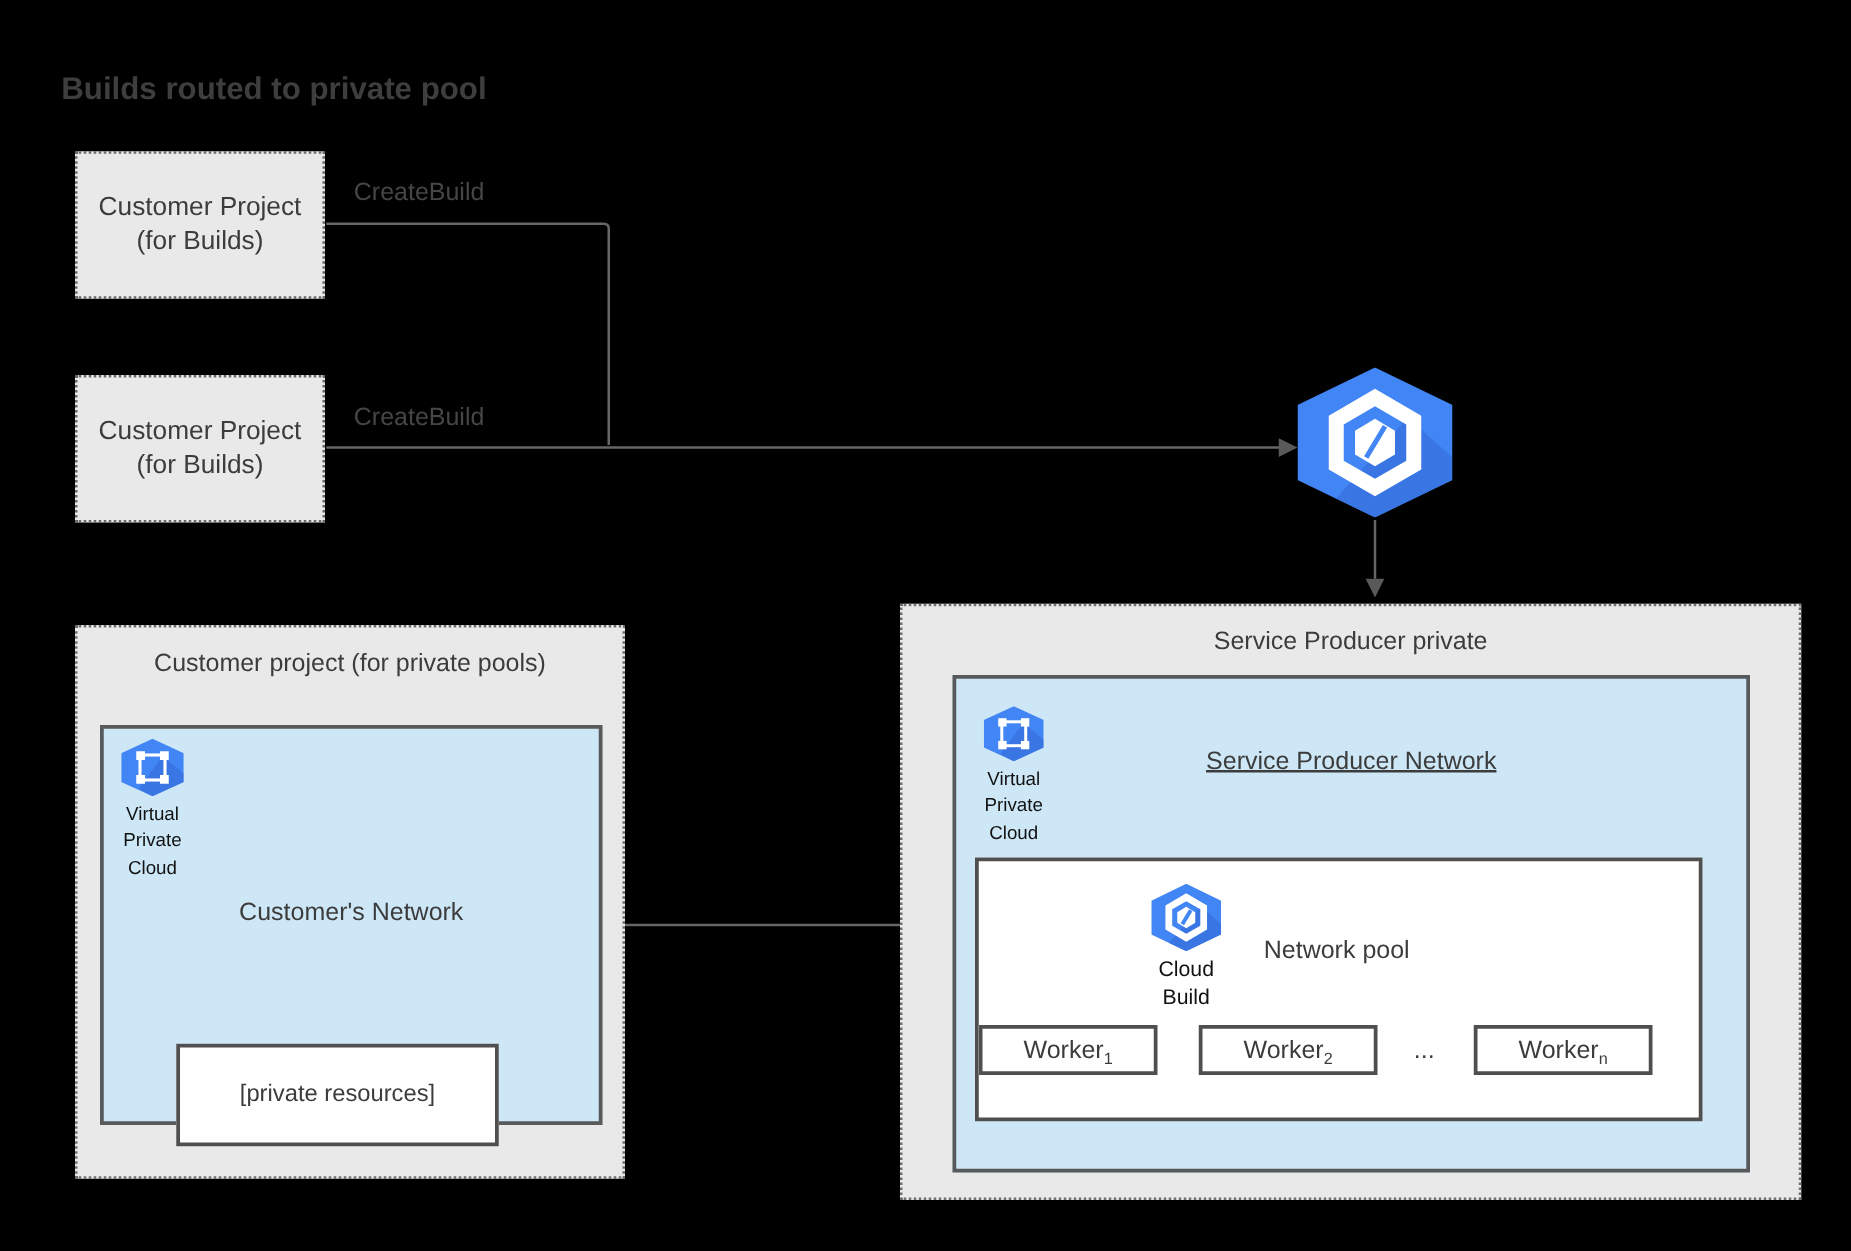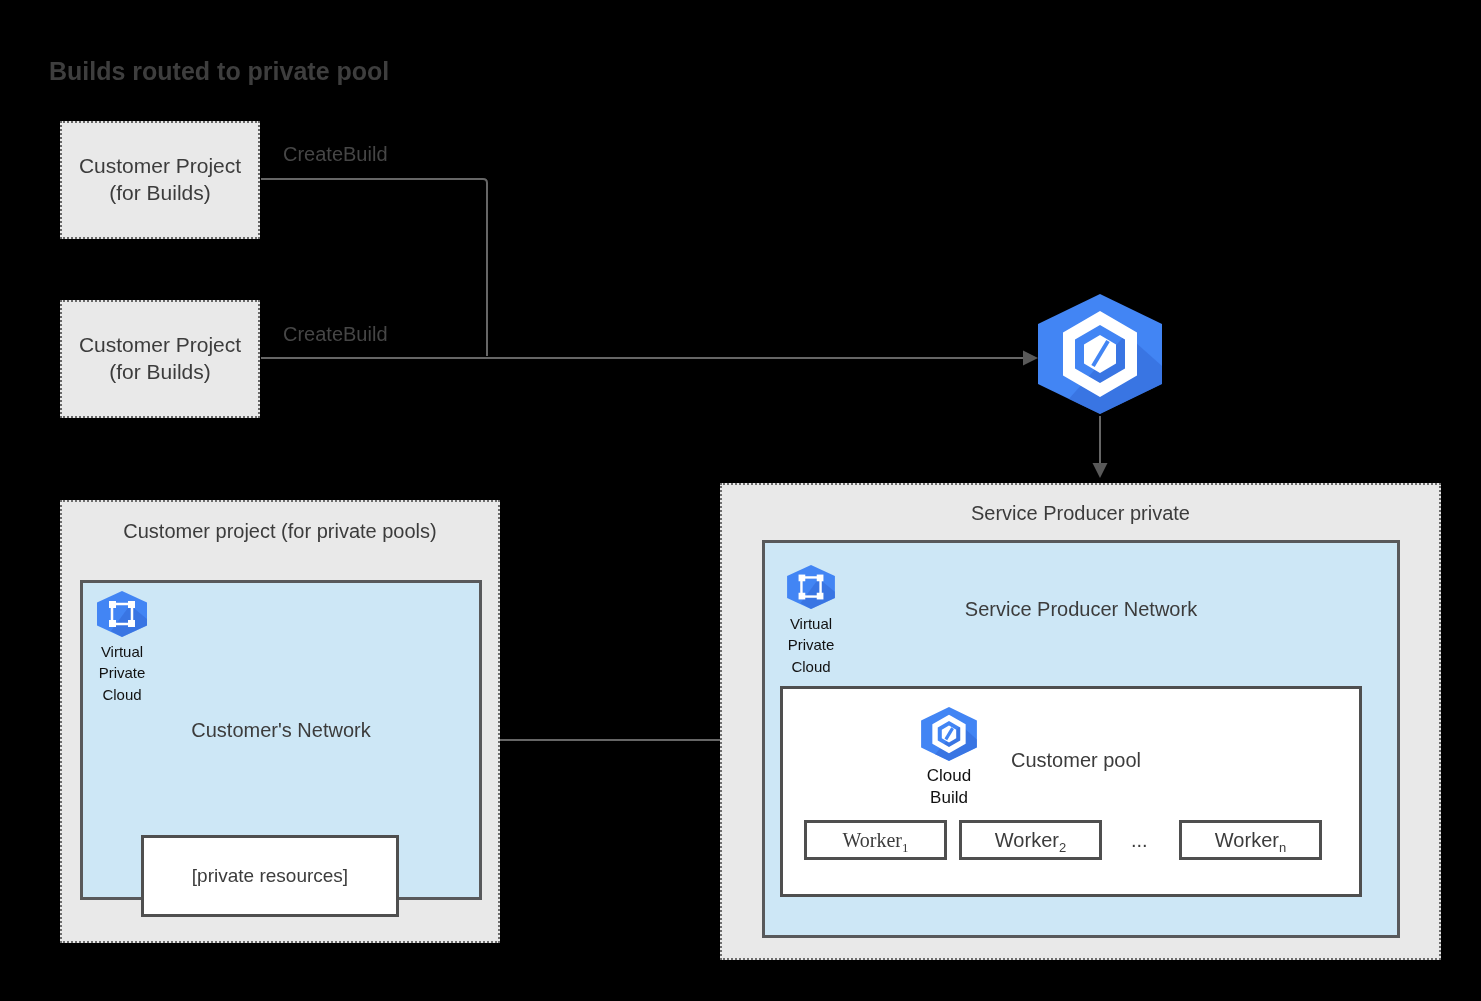--- a/index.html
+++ b/index.html
@@ -166,40 +166,40 @@
     <polygon points="33,14 50,28 50,34.5 25,46 14,40" fill="#3367d6" opacity="0.55"></polygon>
     <rect x="15" y="13" width="20" height="20" fill="none" stroke="#ffffff" stroke-width="2.5"></rect>
     <rect x="12" y="10" width="7" height="7" fill="#ffffff"></rect>
     <rect x="31" y="10" width="7" height="7" fill="#ffffff"></rect>
     <rect x="12" y="29" width="7" height="7" fill="#ffffff"></rect>
     <rect x="31" y="29" width="7" height="7" fill="#ffffff"></rect>
   </svg>
   <div class="vpc-label" style="left:3px;top:70px;width:86px;">Virtual
 Private
 Cloud</div>
-  <div class="network-title" style="top:55px;">Service Producer Network</div>
+  <div class="network-title" style="top:55px;text-decoration:underline;">Service Producer Network</div>
 
   <div class="pool-box" style="left:15px;top:143px;width:576px;height:205px;">
     <svg class="abs" style="left:138px;top:18px;" width="56" height="54" viewBox="0 0 124 120">
       <defs>
         <clipPath id="hexclip-small">
             <polygon points="62,0 124,30 124,90 62,120 0,90 0,30"></polygon>
           </clipPath>
       </defs>
       <polygon points="62,0 124,30 124,90 62,120 0,90 0,30" fill="#4285f4"></polygon>
       <polygon points="88,40 124,72 124,90 62,120 30,106" fill="#3367d6" opacity="0.55" clip-path="url(#hexclip-small)"></polygon>
       <path fill-rule="evenodd" fill="#ffffff" d="M62,17 L99,38.5 L99,81.5 L62,103 L25,81.5 L25,38.5 Z M62,31 L37,45.5 L37,74.5 L62,89 L87,74.5 L87,45.5 Z"></path>
       <polygon points="62,41 78,50.5 78,69.5 62,79 46,69.5 46,50.5" fill="#ffffff"></polygon>
       <line x1="55" y1="72" x2="70" y2="47" stroke="#4285f4" stroke-width="7"></line>
     </svg>
     <div class="cb-label" style="left:126px;top:76px;width:80px;">Cloud
 Build</div>
-    <div class="pool-title" style="left:228px;top:60px;">Customer pool</div>
-
-    <div class="worker-box" style="left:21px;top:131px;font-family:Liberation Serif, serif;">
+    <div class="pool-title" style="left:228px;top:60px;">Network pool</div>
+
+    <div class="worker-box" style="left:0;top:131px;">
       <span><span>Worker</span><sub>1</sub></span>
     </div>
     <div class="worker-box" style="left:176px;top:131px;">
       <span><span>Worker</span><sub>2</sub></span>
     </div>
     <div class="ellipsis" style="left:348px;top:140px;">...</div>
     <div class="worker-box" style="left:396px;top:131px;">
       <span><span>Worker</span><sub>n</sub></span>
     </div>
   </div>

